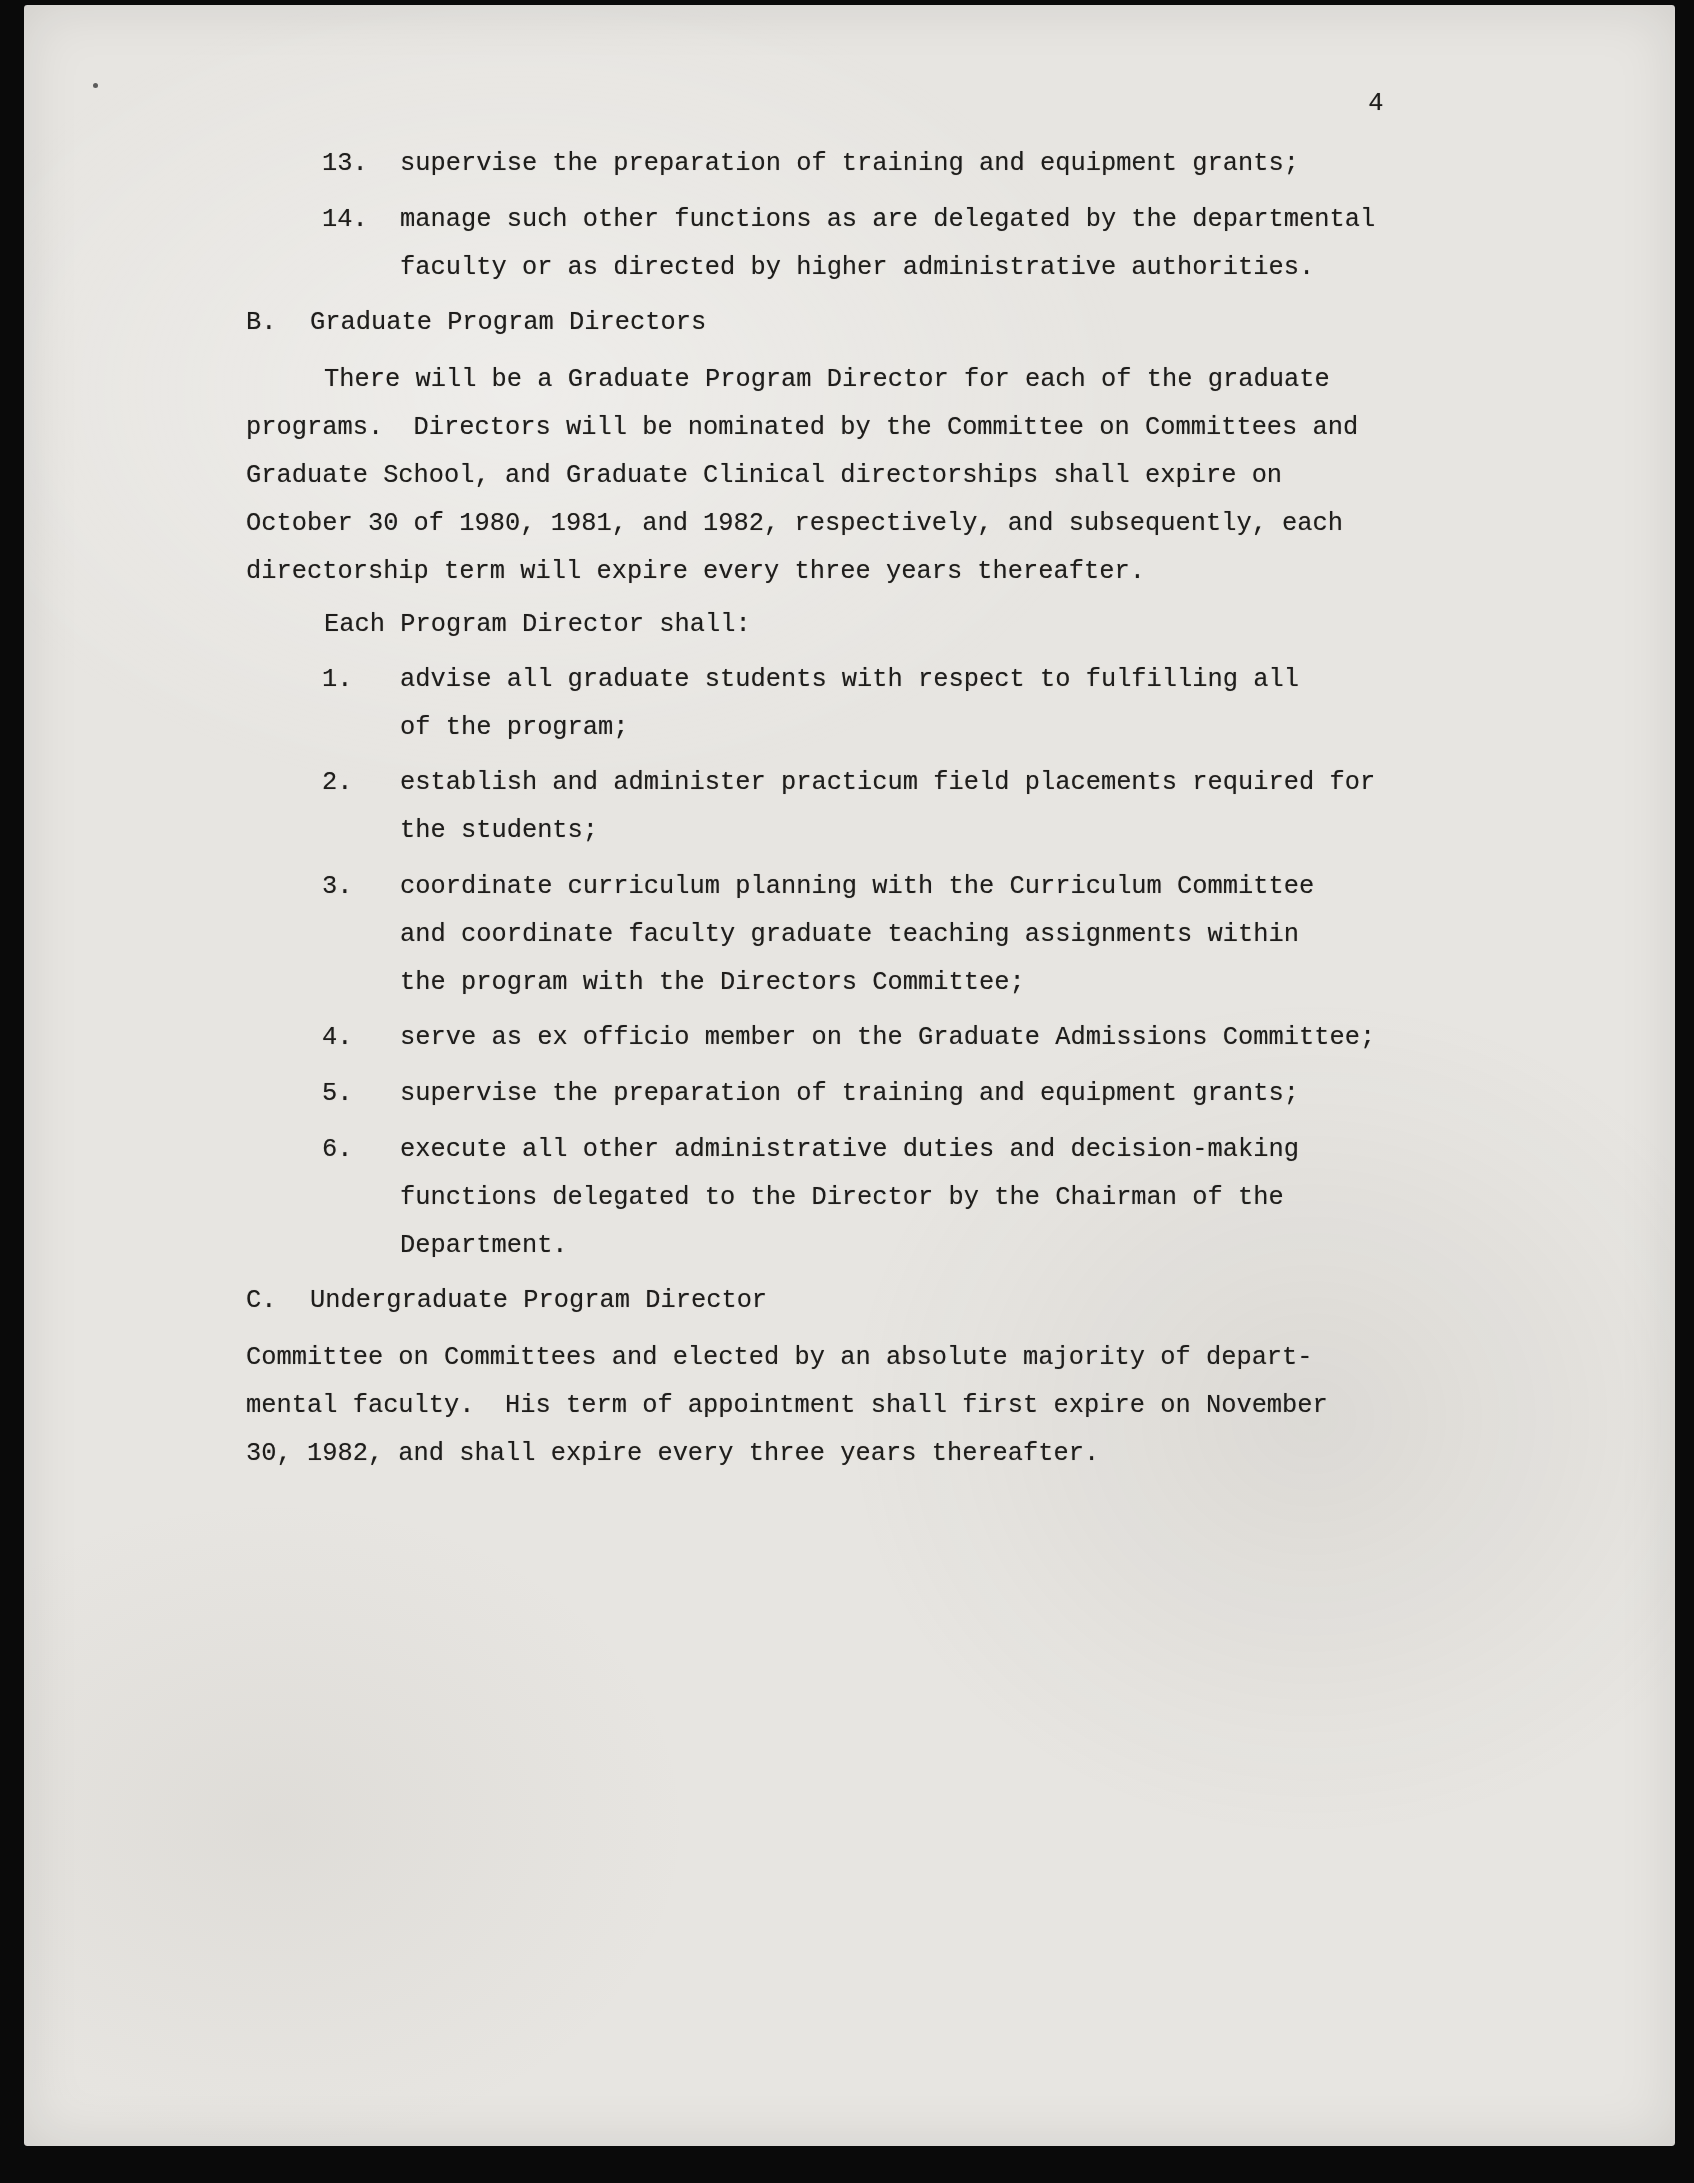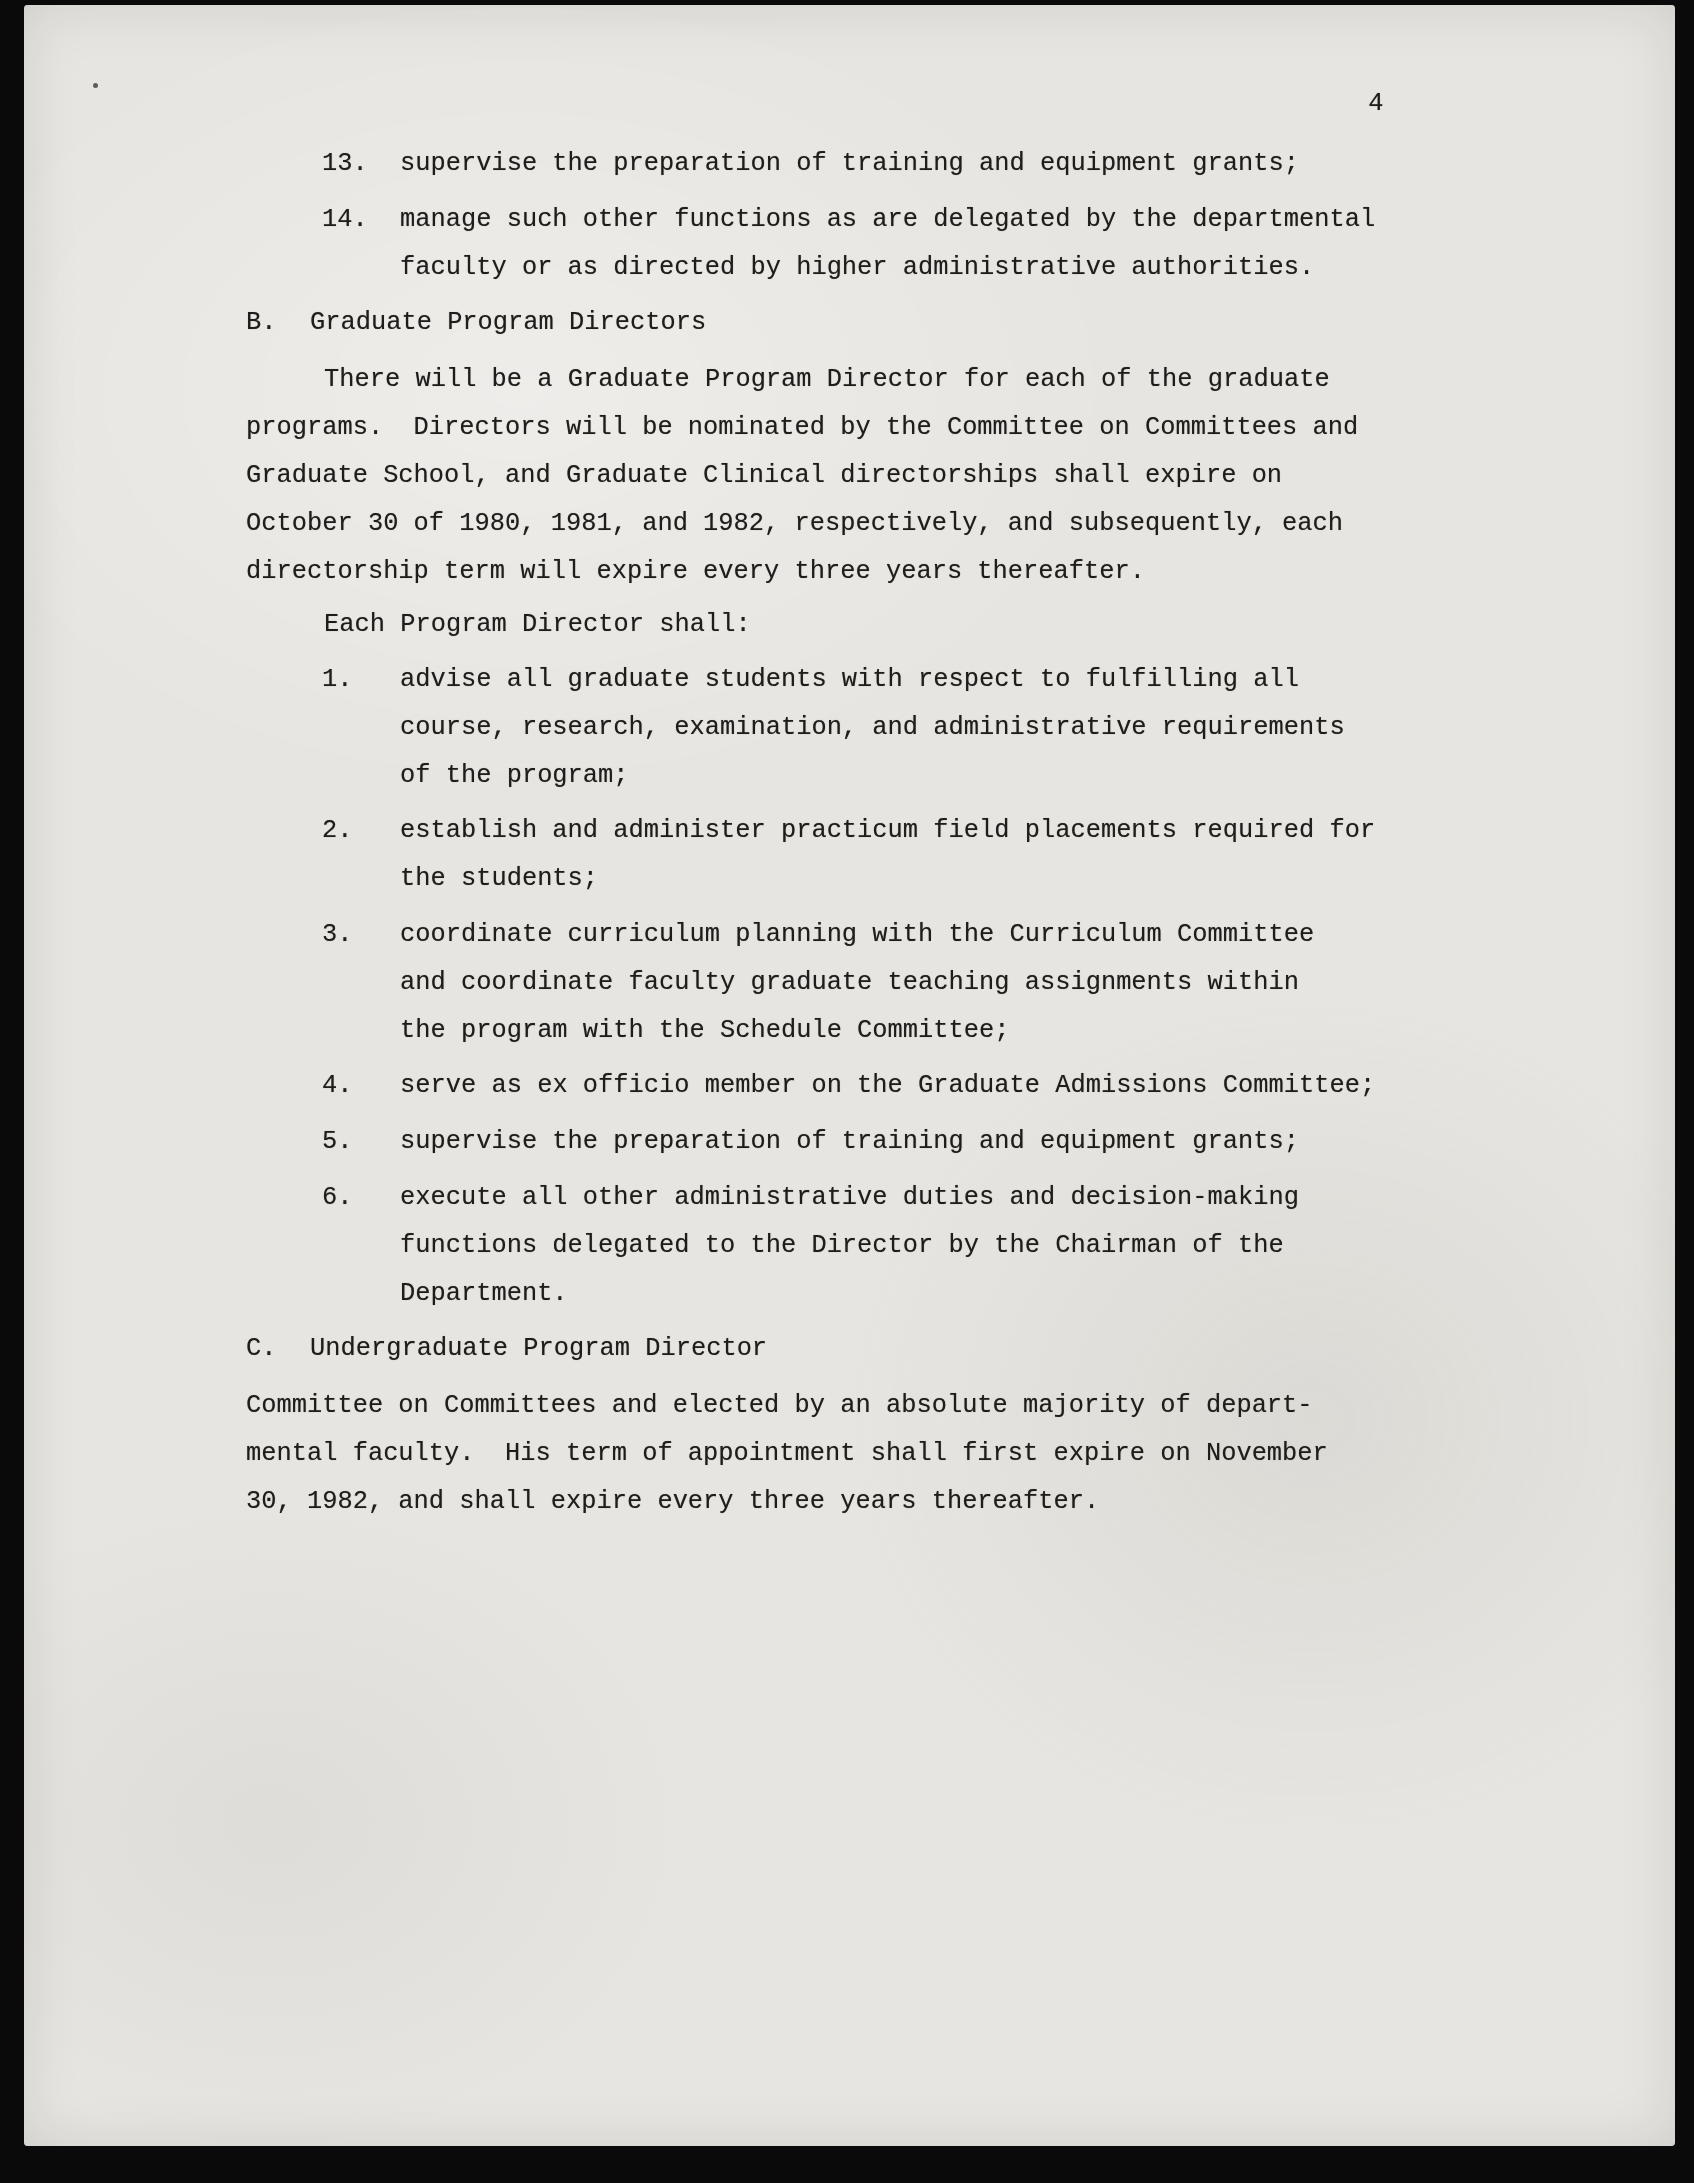--- a/index.html
+++ b/index.html
@@ -118,37 +118,36 @@
         <div class="line">directorship term will expire every three years thereafter.</div>
       </div>
 
       <div class="line lead">Each Program Director shall:</div>
 
       <div class="list">
         <div class="item">
           <span class="num">1.</span>
           <span class="itext">
             <div class="line">advise all graduate students with respect to fulfilling all</div>
-            <div class="line">course, research, examination, and administrative requirements</div>
             <div class="line">of the program;</div>
           </span>
         </div>
         <div class="item">
           <span class="num">2.</span>
           <span class="itext">
             <div class="line">establish and administer practicum field placements required for</div>
             <div class="line">the students;</div>
           </span>
         </div>
         <div class="item">
           <span class="num">3.</span>
           <span class="itext">
             <div class="line">coordinate curriculum planning with the Curriculum Committee</div>
             <div class="line">and coordinate faculty graduate teaching assignments within</div>
-            <div class="line">the program with the Schedule Committee;</div>
+            <div class="line">the program with the Directors Committee;</div>
           </span>
         </div>
         <div class="item">
           <span class="num">4.</span>
           <span class="itext">
             <div class="line"><span>serve as </span><span class="ul">ex officio</span><span> member on the Graduate Admissions Committee;</span></div>
           </span>
         </div>
         <div class="item">
           <span class="num">5.</span>

